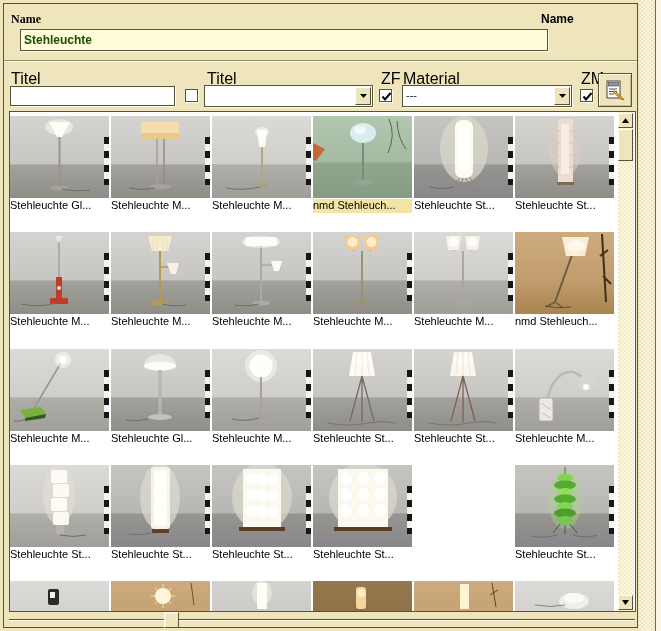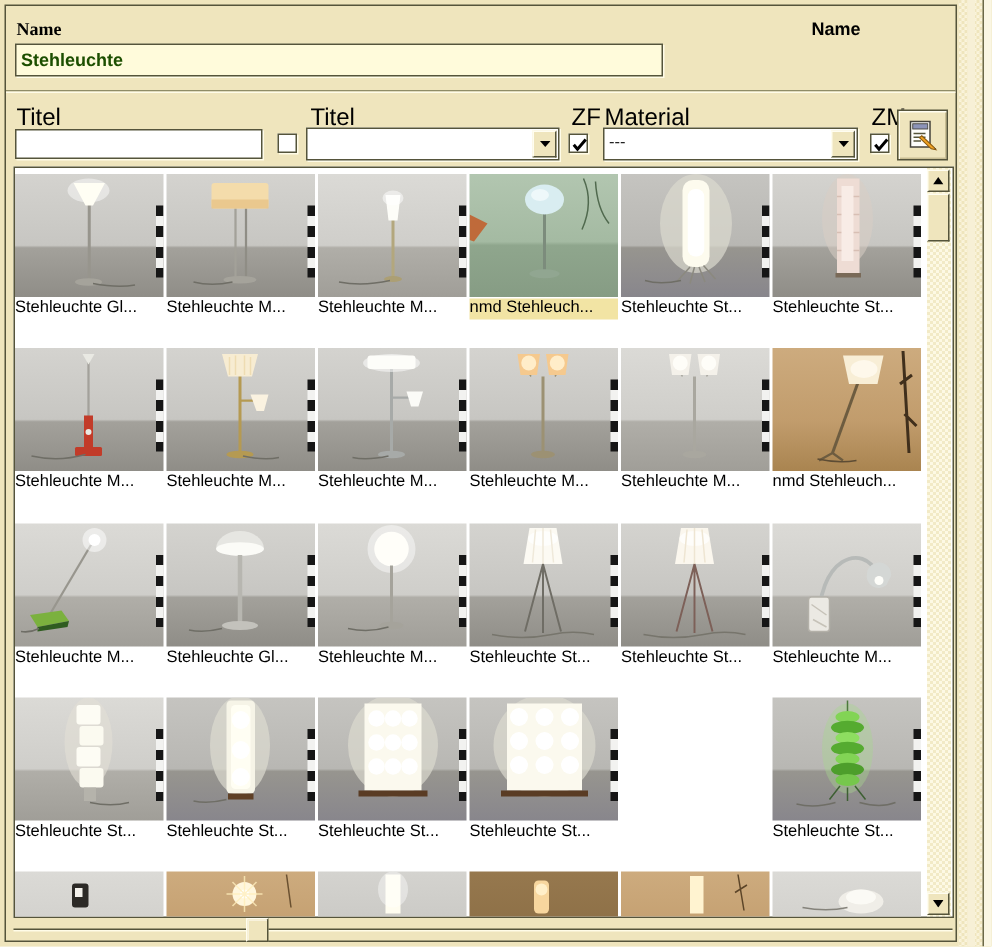--- a/index.html
+++ b/index.html
@@ -92,21 +92,21 @@
             box-shadow:inset 1px 1px 0 #F8F2DC; }
 </style>
 </head>
 <body>
 
 <div id="app">
 
   <div class="panel">
 
     <div class="lbl" style="left:7px; top:8px;font-family:Liberation Serif, serif;">Name</div>
-    <input class="field" style="left: 6px; top: 25px; width: 432px; height: 22px;" type="text" value="Stehleuchte">
+    <input class="field" style="left: 16px; top: 25px; width: 528px; height: 22px;" type="text" value="Stehleuchte">
     <div class="lbl" style="left:537px; top:8px;">Name</div>
 
     <div class="divider" style="top:56px;"></div>
 
     <div class="flbl" style="left:7px; top:66px;">Titel</div>
     <input class="field wfield" style="left: 6px; top: 82px; width: 165px; height: 20px; font-size: 11px;" type="text" value="">
 
     <div class="flbl" style="left:183px; top:66px;margin-top:41px;">An</div>
     <div class="checkbox" style="left:181px; top:85px;"></div>
 

